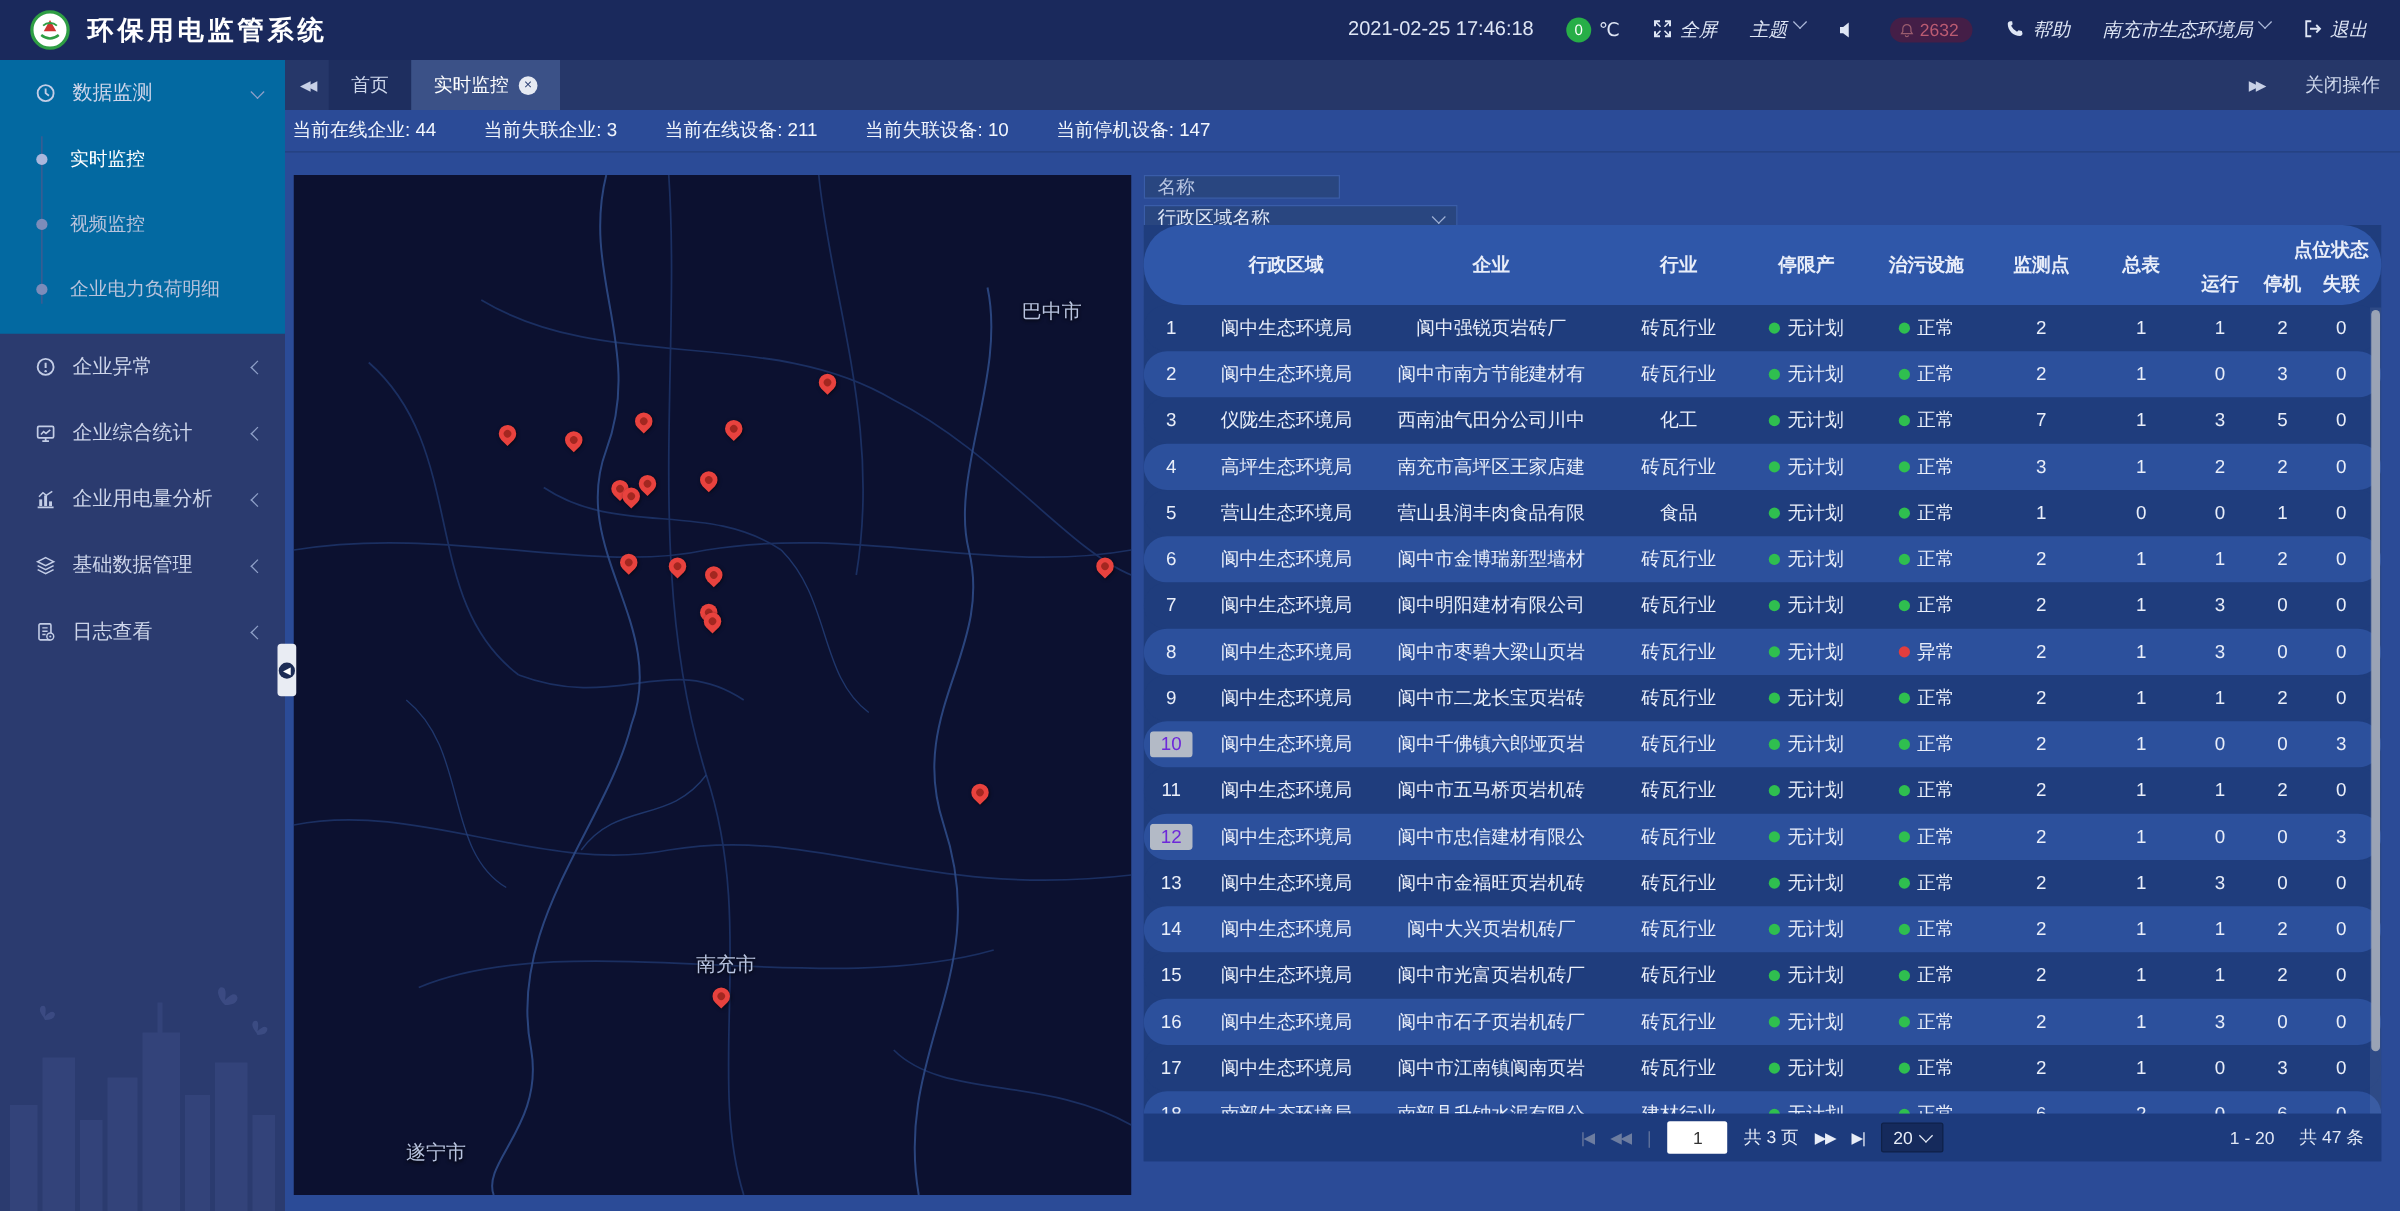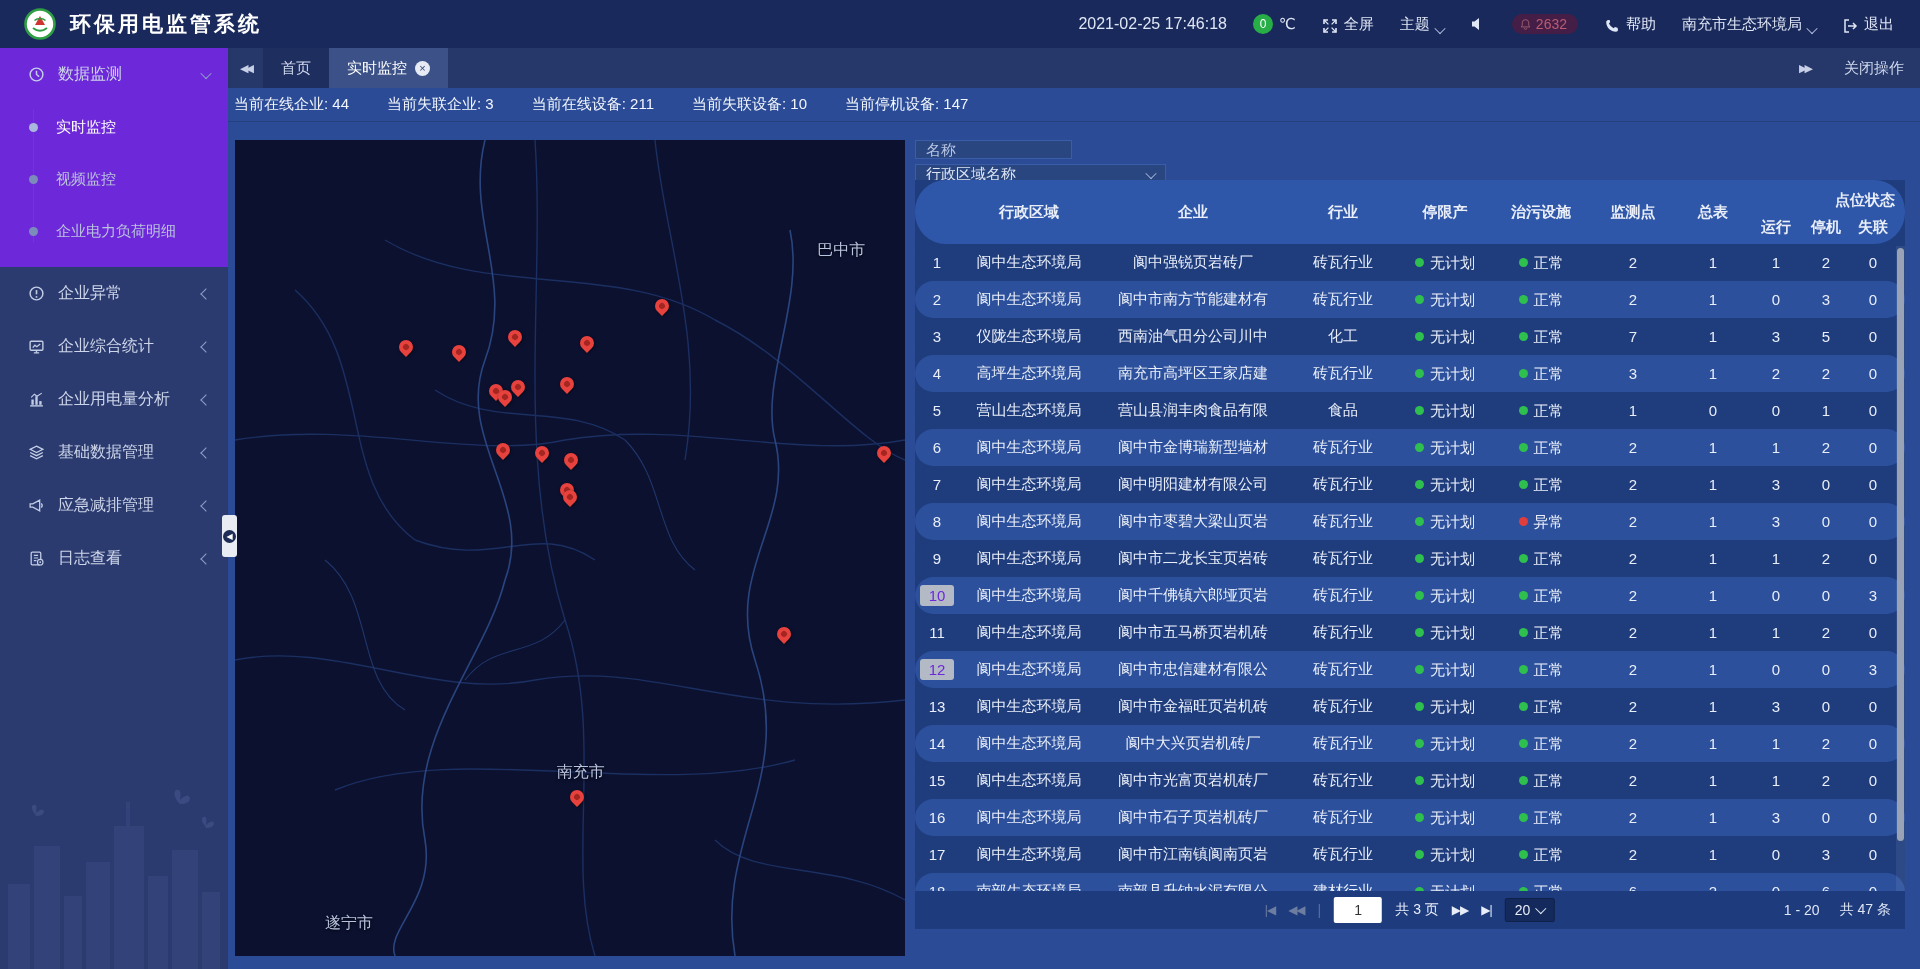--- a/index.html
+++ b/index.html
@@ -10,32 +10,32 @@
   #topbar{position:absolute;top:0;left:0;right:0;height:48px;background:#1a295c;
           display:flex;align-items:center;z-index:8;}
   .logo{width:32px;height:32px;margin-left:24px;flex:none;}
   .app-title{margin-left:14px;font-size:21px;font-weight:bold;letter-spacing:3px;color:#ffffff;}
   #topbar .spacer{flex:1;}
   .top-right{display:flex;align-items:center;gap:26px;padding-right:26px;font-size:15px;color:#dfe6f5;}
   .datetime{font-size:16px;}
   .temp-wrap{display:flex;align-items:center;gap:6px;}
   .temp-circle{width:20px;height:20px;border-radius:50%;background:#27ae47;color:#fff;
                font-size:12px;line-height:20px;text-align:center;}
-  .top-item{display:flex;align-items:flex-end;gap:6px;cursor:default;}
+  .top-item{display:flex;align-items:flex-start;gap:6px;cursor:default;font-style:italic;}
   .icon-svg{width:16px;height:16px;display:block;}
   .chev{width:7px;height:7px;border-right:1.6px solid currentColor;border-bottom:1.6px solid currentColor;display:inline-block;}
   .chev.down{transform:rotate(45deg) translate(-1px,-1px);}
   .chev.left{transform:rotate(135deg);}
   .caret{font-size:11px;color:#aebadb;}
   .bell-pill{display:flex;align-items:center;gap:4px;background:rgba(110,20,50,.5);
              border-radius:11px;padding:2px 11px 2px 7px;color:#bb5b72;font-size:14px;}
 
   
   #sidebar{position:absolute;top:48px;left:0;width:228px;bottom:0;background:#2b3b6f;z-index:6;}
-  .sb-group.expanded{background:#6d28d9;padding-bottom:10px;}
+  .sb-group.expanded{background:#0369a1;padding-bottom:10px;}
   .sb-item{height:53px;display:flex;align-items:center;padding:0 18px 0 28px;gap:13px;
            font-size:16px;color:#cdd5ea;cursor:pointer;}
   .sb-item .sb-icon{width:17px;height:17px;flex:none;color:#c3cde6;}
   .sb-item .sb-icon svg{width:17px;height:17px;display:block;}
   .sb-item .sb-label{flex:1;}
   .sb-item .chev{color:#8fa0c8;}
   .sb-sub{position:relative;padding-left:0;}
   .sb-sub::before{content:"";position:absolute;left:33px;top:8px;bottom:14px;width:1px;background:#49598f;}
   .sb-subitem{height:52px;display:flex;align-items:center;padding-left:56px;font-size:15px;
               color:#b9c3dc;position:relative;cursor:pointer;}
@@ -260,32 +260,20 @@
               </svg>
             </span>
             <span class="sb-label">基础数据管理</span>
             <span class="chev left"></span>
           </div>
         </div>
         <div class="sb-group">
           <div class="sb-item">
             <span class="sb-icon">
               <svg viewBox="0 0 16 16">
-                <path d="M2 6.5v3h2.5L11 13V3L4.5 6.5z" fill="none" stroke="currentColor" stroke-width="1.2"></path>
-                <path d="M12.5 6a3 3 0 010 4" fill="none" stroke="currentColor" stroke-width="1.2"></path>
-              </svg>
-            </span>
-            <span class="sb-label">应急减排管理</span>
-            <span class="chev left"></span>
-          </div>
-        </div>
-        <div class="sb-group">
-          <div class="sb-item">
-            <span class="sb-icon">
-              <svg viewBox="0 0 16 16">
                 <rect x="3" y="2" width="9" height="12" rx="1" fill="none" stroke="currentColor" stroke-width="1.2"></rect>
                 <path d="M5.5 5h4M5.5 7.5h4M5.5 10h2.5" stroke="currentColor" stroke-width="1.1"></path>
                 <circle cx="11.5" cy="11.5" r="2.6" fill="#2b3b6f" stroke="currentColor" stroke-width="1.1"></circle>
                 <circle cx="11.5" cy="11.5" r="0.8" fill="currentColor"></circle>
               </svg>
             </span>
             <span class="sb-label">日志查看</span>
             <span class="chev left"></span>
           </div>
         </div>

